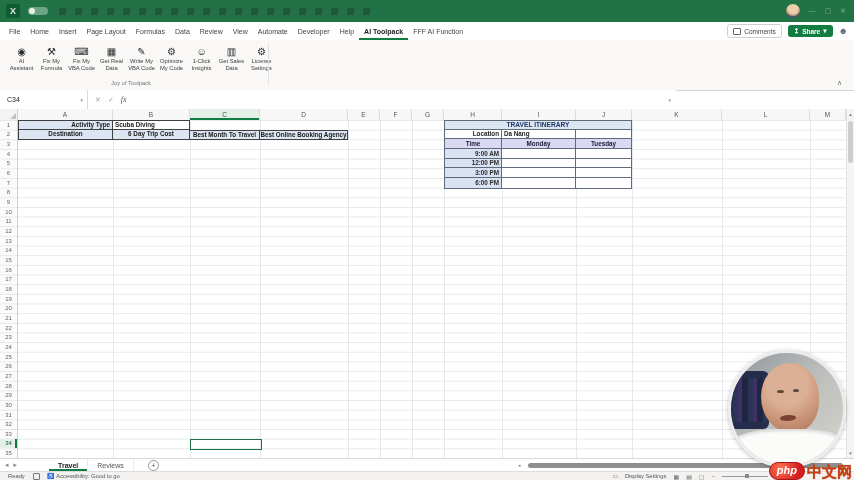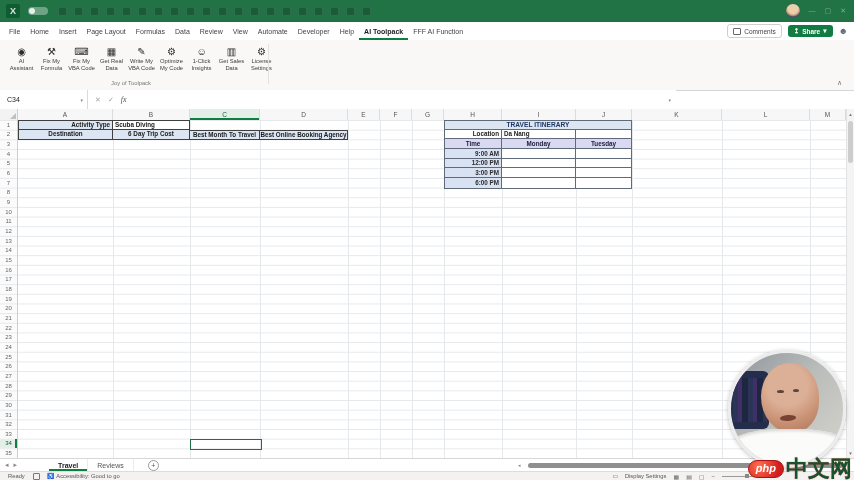--- a/index.html
+++ b/index.html
@@ -94,21 +94,21 @@
   .wc-face{position:absolute;left:27%;top:9%;width:52%;height:62%;border-radius:50% 50% 46% 54%;
     background:radial-gradient(circle at 45% 32%,#dcb096 0 35%,#c89073 65%,#aa male 100%);
     background:radial-gradient(circle at 45% 32%,#dcb096 0 35%,#c89073 65%,#a9745c 100%);}
   .wc-eye{position:absolute;width:6%;height:3%;background:#5e4538;border-radius:50%;}
   .wc-mouth{position:absolute;left:44%;top:55%;width:14%;height:5%;background:#7a4233;border-radius:50%;transform:rotate(-4deg);}
   .wc-shirt{position:absolute;left:-8%;top:68%;width:116%;height:45%;background:#fbfbfa;border-radius:45% 40% 0 0;box-shadow:inset 0 2px 3px #d8d8d8;}
   
   #watermark{position:absolute;right:2px;bottom:0px;display:flex;align-items:center;gap:2px;z-index:60;}
   .php-badge{background:radial-gradient(circle at 30% 30%,#ff7050,#d31d1d 75%);color:#fff;font-style:italic;font-weight:700;
     font-size:11px;padding:2px 7px 3px;border-radius:11px;border:1px solid #a81414;line-height:1;}
-  .wm-cn{font-weight:700;font-size:22px;color:#14532d;text-shadow:0 0 1px #c94040;line-height:1;}
+  .wm-cn{font-weight:700;font-size:15px;color:#c2410c;text-shadow:0 0 1px #c94040;line-height:1;}
 </style>
 </head>
 <body>
 
 <div id="titlebar">
   <div class="excel-tile">X</div>
   <div class="autosave"></div>
   <div id="qicons">
       <span class="qicon"></span>
       <span class="qicon"></span>

